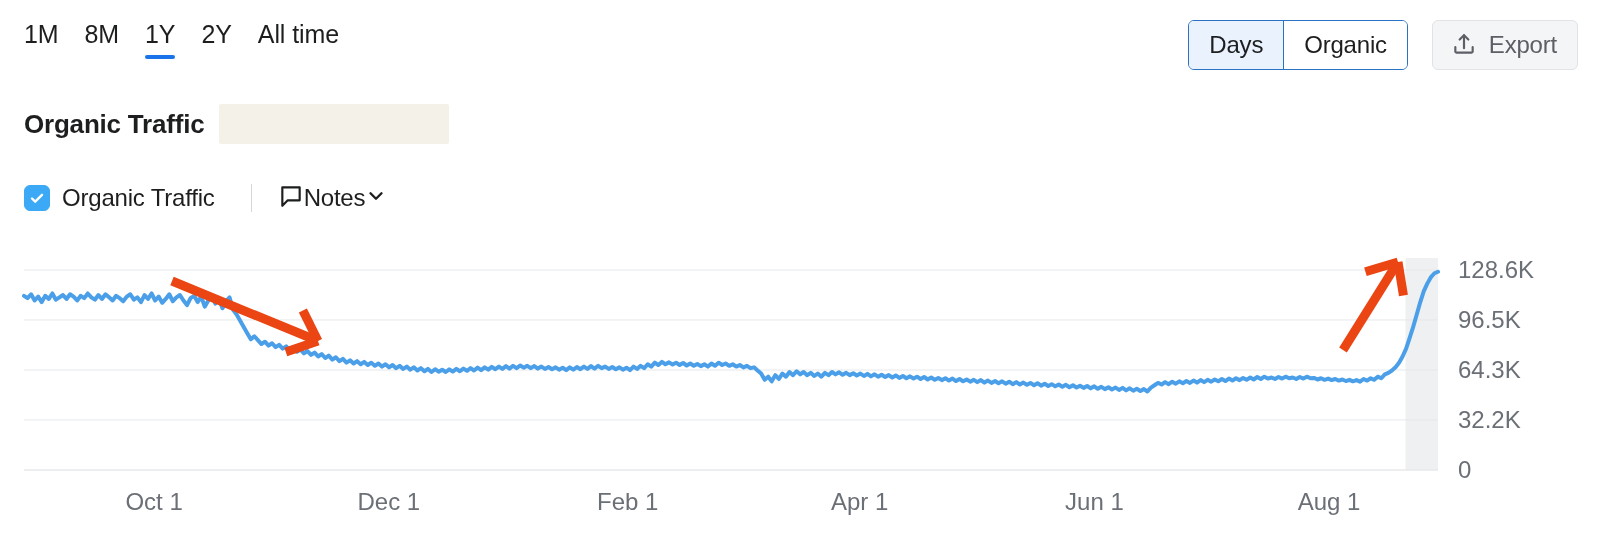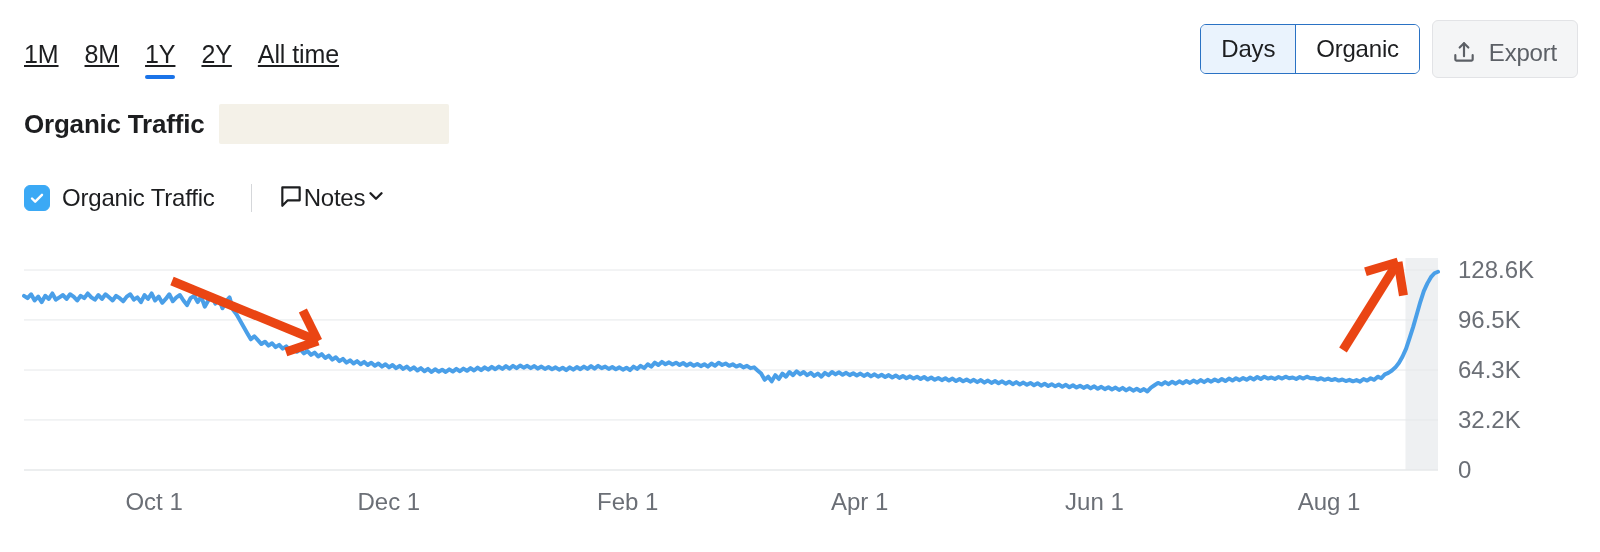--- a/index.html
+++ b/index.html
@@ -17,25 +17,24 @@
   }
 
   
   .topbar {
     position: absolute;
     left: 0; top: 0;
     width: 1600px; height: 88px;
   }
   .range-tabs {
     position: absolute;
-    left: 24px; top: 38px;
+    left: 24px; top: 18px;
     display: flex;
     align-items: center;
     gap: 26px;
-    text-decoration: underline;
   }
   .range-tab {
     position: relative;
     font-size: 25px;
     line-height: 32px;
     color: #1d1e20;
     cursor: pointer;
     padding-bottom: 10px;
     white-space: nowrap;
     letter-spacing: -0.1px;
@@ -47,21 +46,21 @@
     height: 4px;
     border-radius: 2px;
     background: #1a73e8;
   }
 
   .topbar-right {
     position: absolute;
     right: 22px; top: 20px;
     display: flex;
     align-items: center;
-    gap: 12px;
+    gap: 24px;
   }
   .seg-group {
     display: flex;
     border: 1px solid #2a72c4;
     border-radius: 6px;
     overflow: hidden;
     height: 48px;
     background: #fff;
   }
   .seg-btn {
@@ -77,21 +76,21 @@
   }
   .seg-btn.selected {
     background: #eaf3fd;
     border-right: 1px solid #2a72c4;
   }
   .export-btn {
     display: flex;
     align-items: center;
     gap: 12px;
     height: 48px;
-    padding: 8px 20px 0 18px;
+    padding: 0 20px 0 18px;
     border-radius: 6px;
     border: 1px solid #e2e3e6;
     background: #f4f5f6;
     font-size: 24px;
     color: #5c6066;
     cursor: pointer;
     letter-spacing: -0.2px;
   }
   .export-btn svg { display: block; }
 

